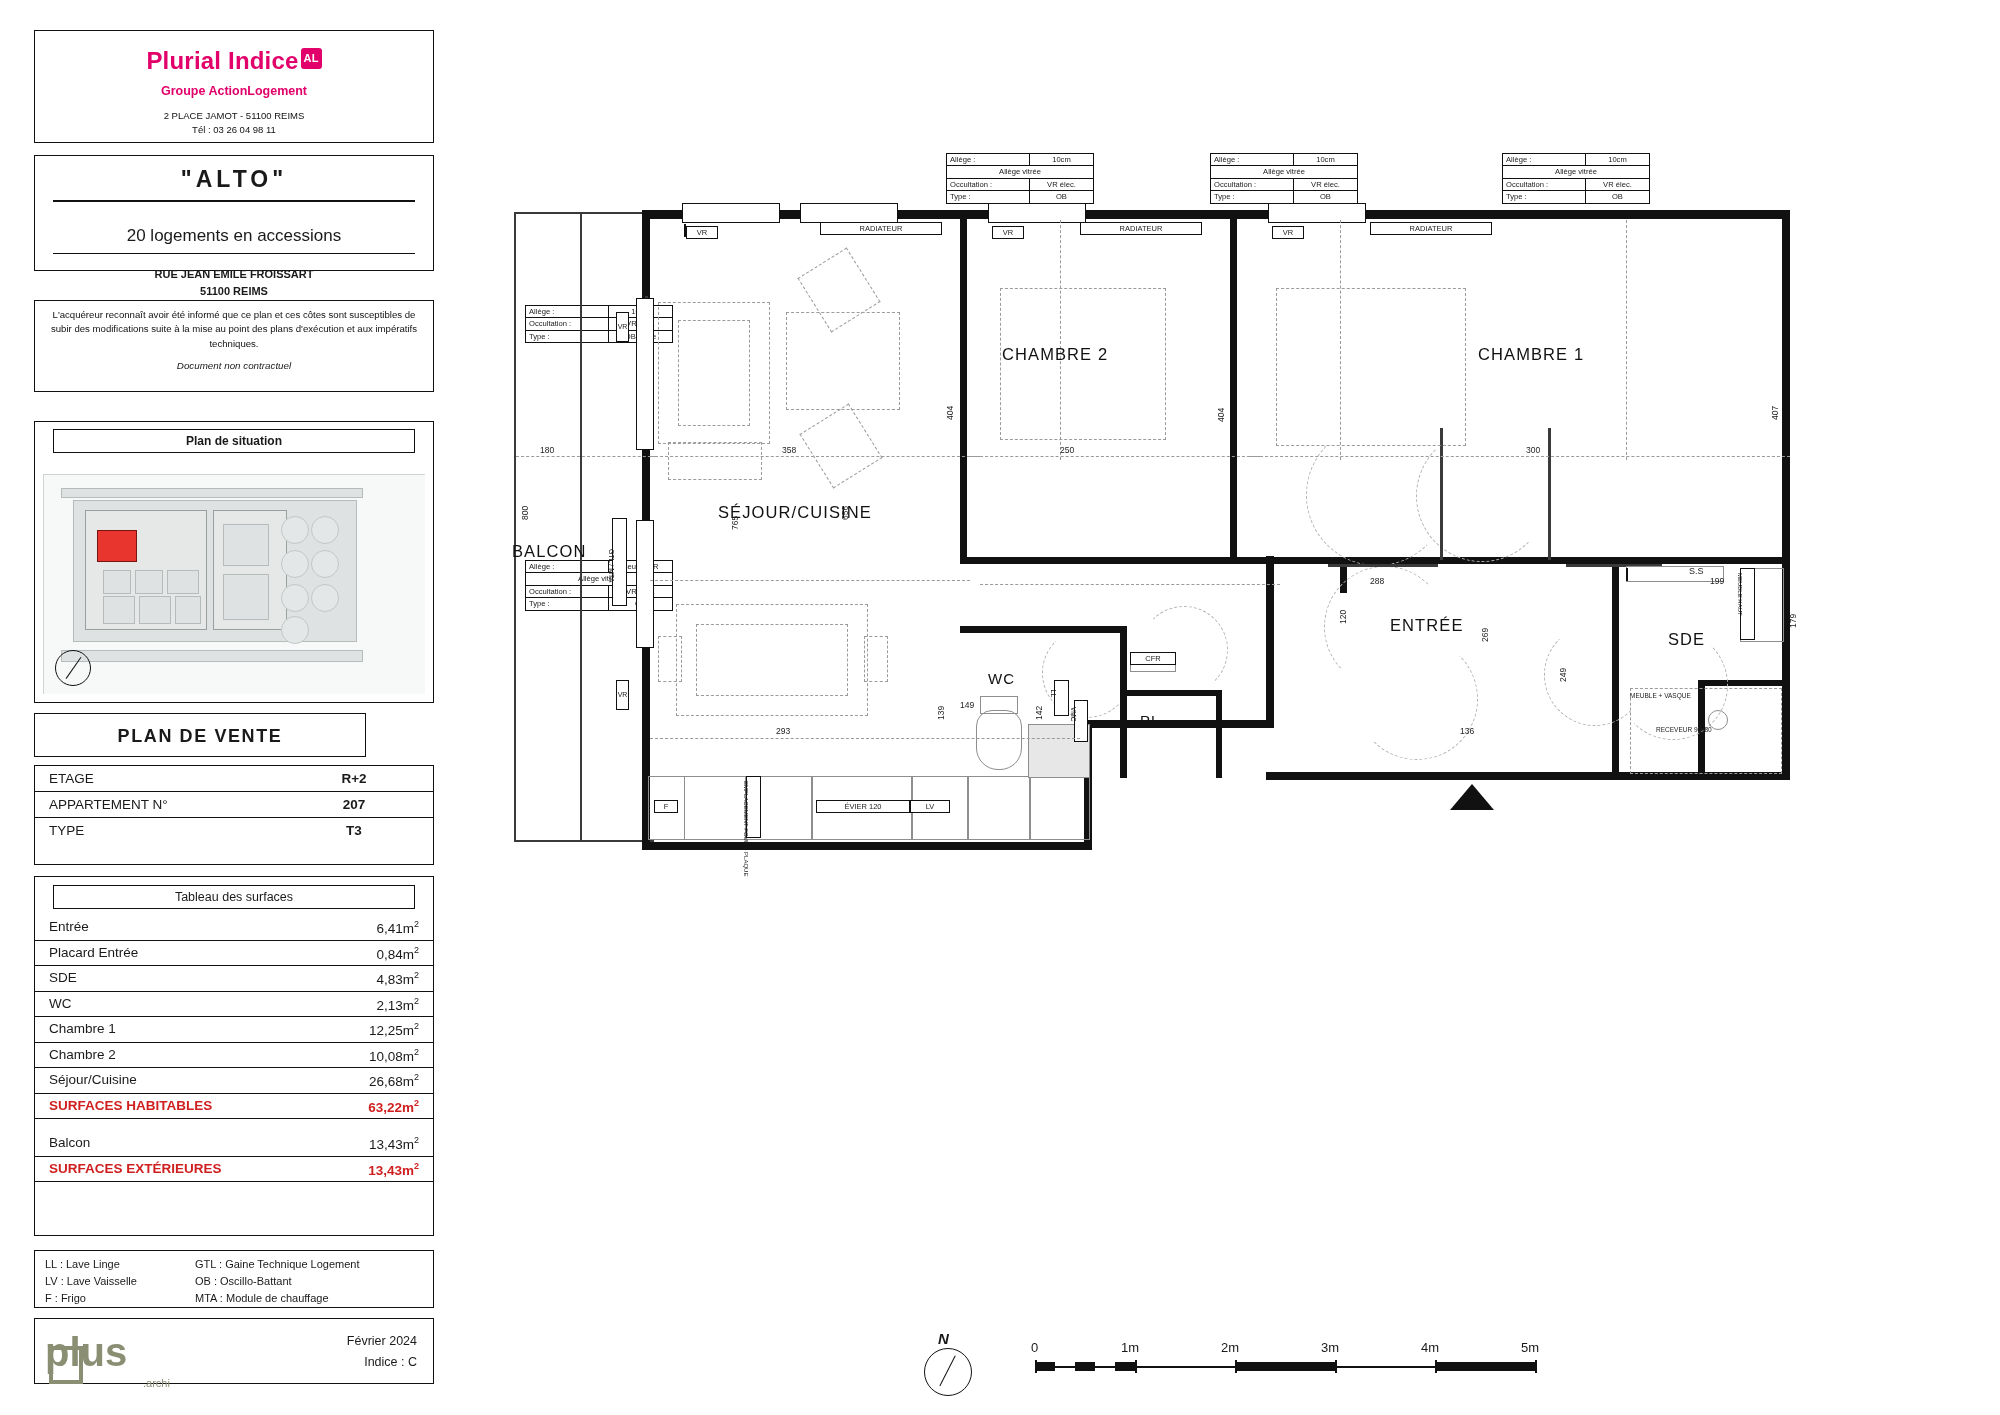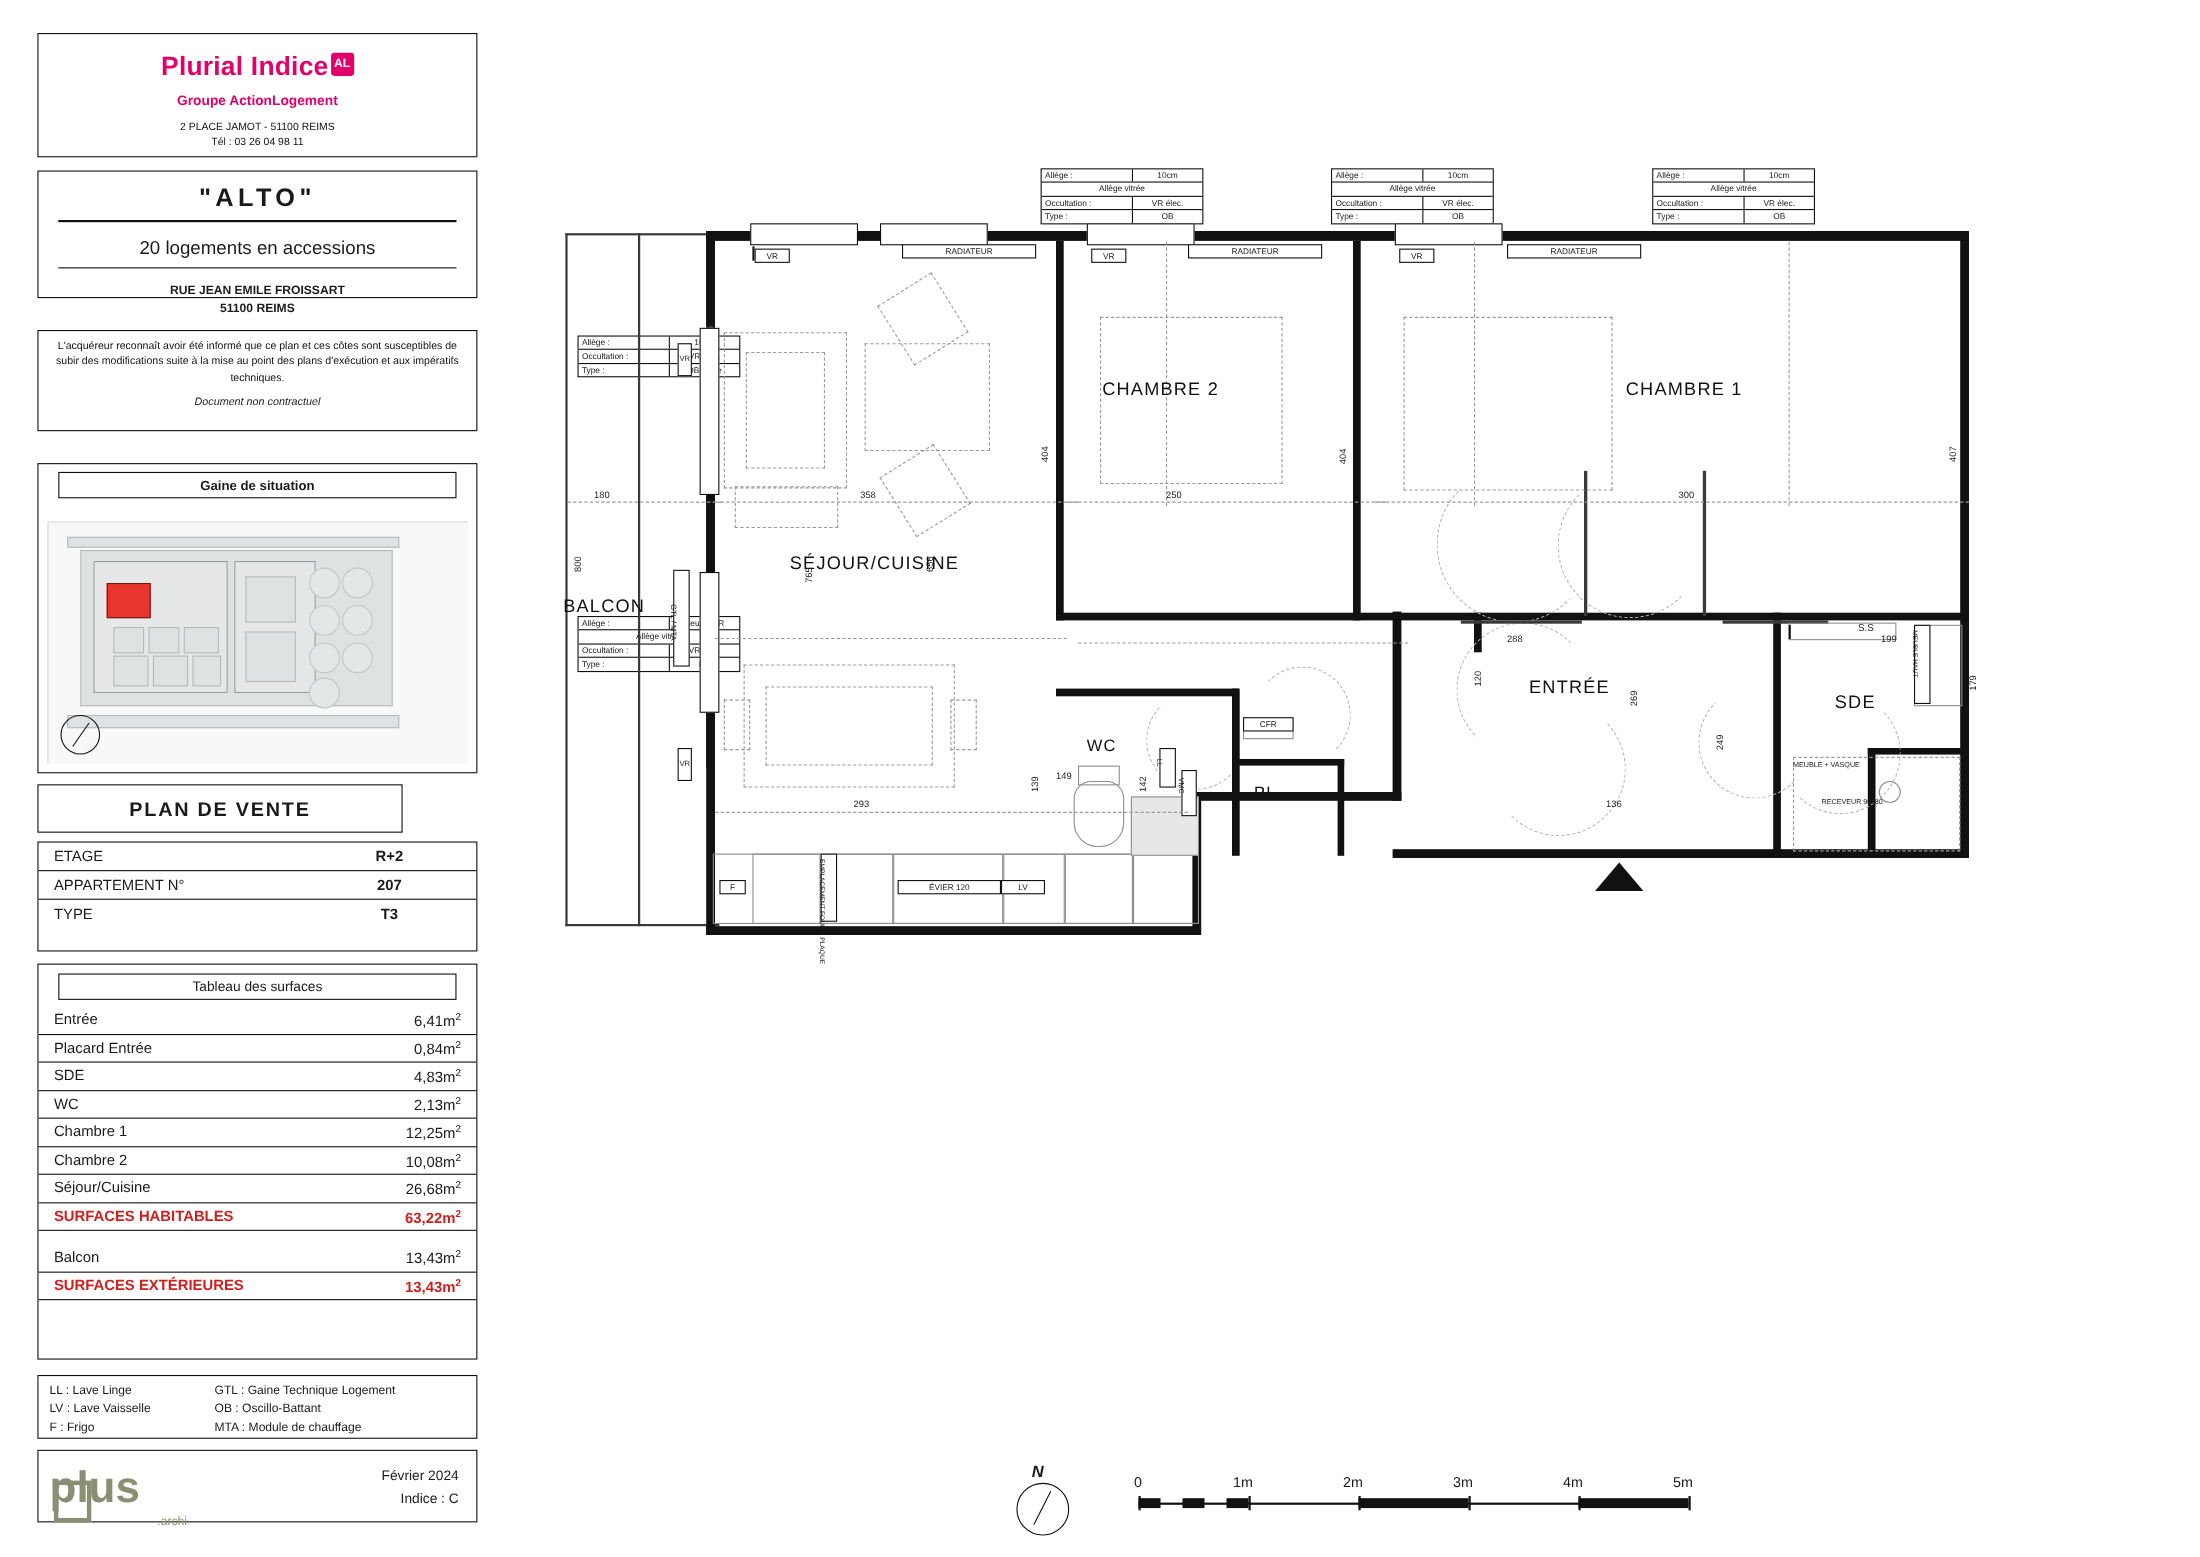--- a/index.html
+++ b/index.html
@@ -11,21 +11,21 @@
 
   #brand-box{left:34px;top:30px;width:400px;height:113px;}
   .brand-name{font-size:24px;font-weight:bold;color:#e2006a;text-align:center;margin-top:16px;letter-spacing:.2px;position:relative;}
   .brand-mark{display:inline-block;width:21px;height:21px;background:#e2006a;color:#fff;font-size:11px;line-height:21px;text-align:center;border-radius:3px;transform:translateY(-7px);margin-left:2px;}
   .brand-sub{font-size:12.5px;font-weight:bold;color:#e2006a;text-align:center;margin-top:8px;}
   .brand-addr{font-size:9.5px;text-align:center;margin-top:11px;line-height:1.45;color:#111;}
 
   #title-box{left:34px;top:155px;width:400px;height:116px;}
   .t-alto{font-size:23px;font-weight:bold;letter-spacing:4px;text-align:center;margin-top:10px;}
   .rule{height:1.5px;background:#111;margin:7px 18px 0 18px;}
-  .t-logements{font-size:17px;text-align:center;margin-top:14px;}
+  .t-logements{font-size:17px;text-align:center;margin-top:24px;}
   .t-addr{font-size:11px;font-weight:bold;text-align:center;margin-top:12px;line-height:1.5;}
 
   #legal-box{left:34px;top:300px;width:400px;height:92px;}
   .legal{font-size:9.6px;text-align:center;line-height:1.5;margin-top:7px;color:#111;}
   .legal-it{font-size:9.8px;font-style:italic;text-align:center;margin-top:9px;}
 
   #situation-box{left:34px;top:421px;width:400px;height:282px;}
   .sit-title-wrap{margin:7px 18px 0 18px;border:1.2px solid #111;}
   .sit-title{font-size:12px;font-weight:bold;text-align:center;padding:4px 0;}
   .sit-map{position:absolute;left:8px;top:52px;width:382px;height:220px;background:#eceeee;border:0;overflow:hidden;}
@@ -131,21 +131,21 @@
     </div>
   </div>
 
   <div class="panel" id="legal-box">
     <div class="legal" style="padding:0 14px;">L'acquéreur reconnaît avoir été informé que ce plan et ces côtes sont susceptibles de subir des modifications suite à la mise au point des plans d'exécution et aux impératifs techniques.</div>
     <div class="legal-it">Document non contractuel</div>
   </div>
 
   <div class="panel" id="situation-box">
     <div class="sit-title-wrap">
-        <div class="sit-title">Gaine de situation</div>
+        <div class="sit-title">Plan de situation</div>
       </div>
     <div class="sit-map">
       <div class="mp road" style="left:0;top:0;width:382px;height:220px;"></div>
       <div class="mp" style="left:30px;top:26px;width:282px;height:140px;"></div>
       <div class="mp bld" style="left:42px;top:36px;width:120px;height:118px;"></div>
       <div class="mp bld" style="left:170px;top:36px;width:72px;height:118px;"></div>
       <div class="mp red" style="left:54px;top:56px;width:38px;height:30px;"></div>
       <div class="mp" style="left:60px;top:96px;width:26px;height:22px;"></div>
       <div class="mp" style="left:92px;top:96px;width:26px;height:22px;"></div>
       <div class="mp" style="left:124px;top:96px;width:30px;height:22px;"></div>

